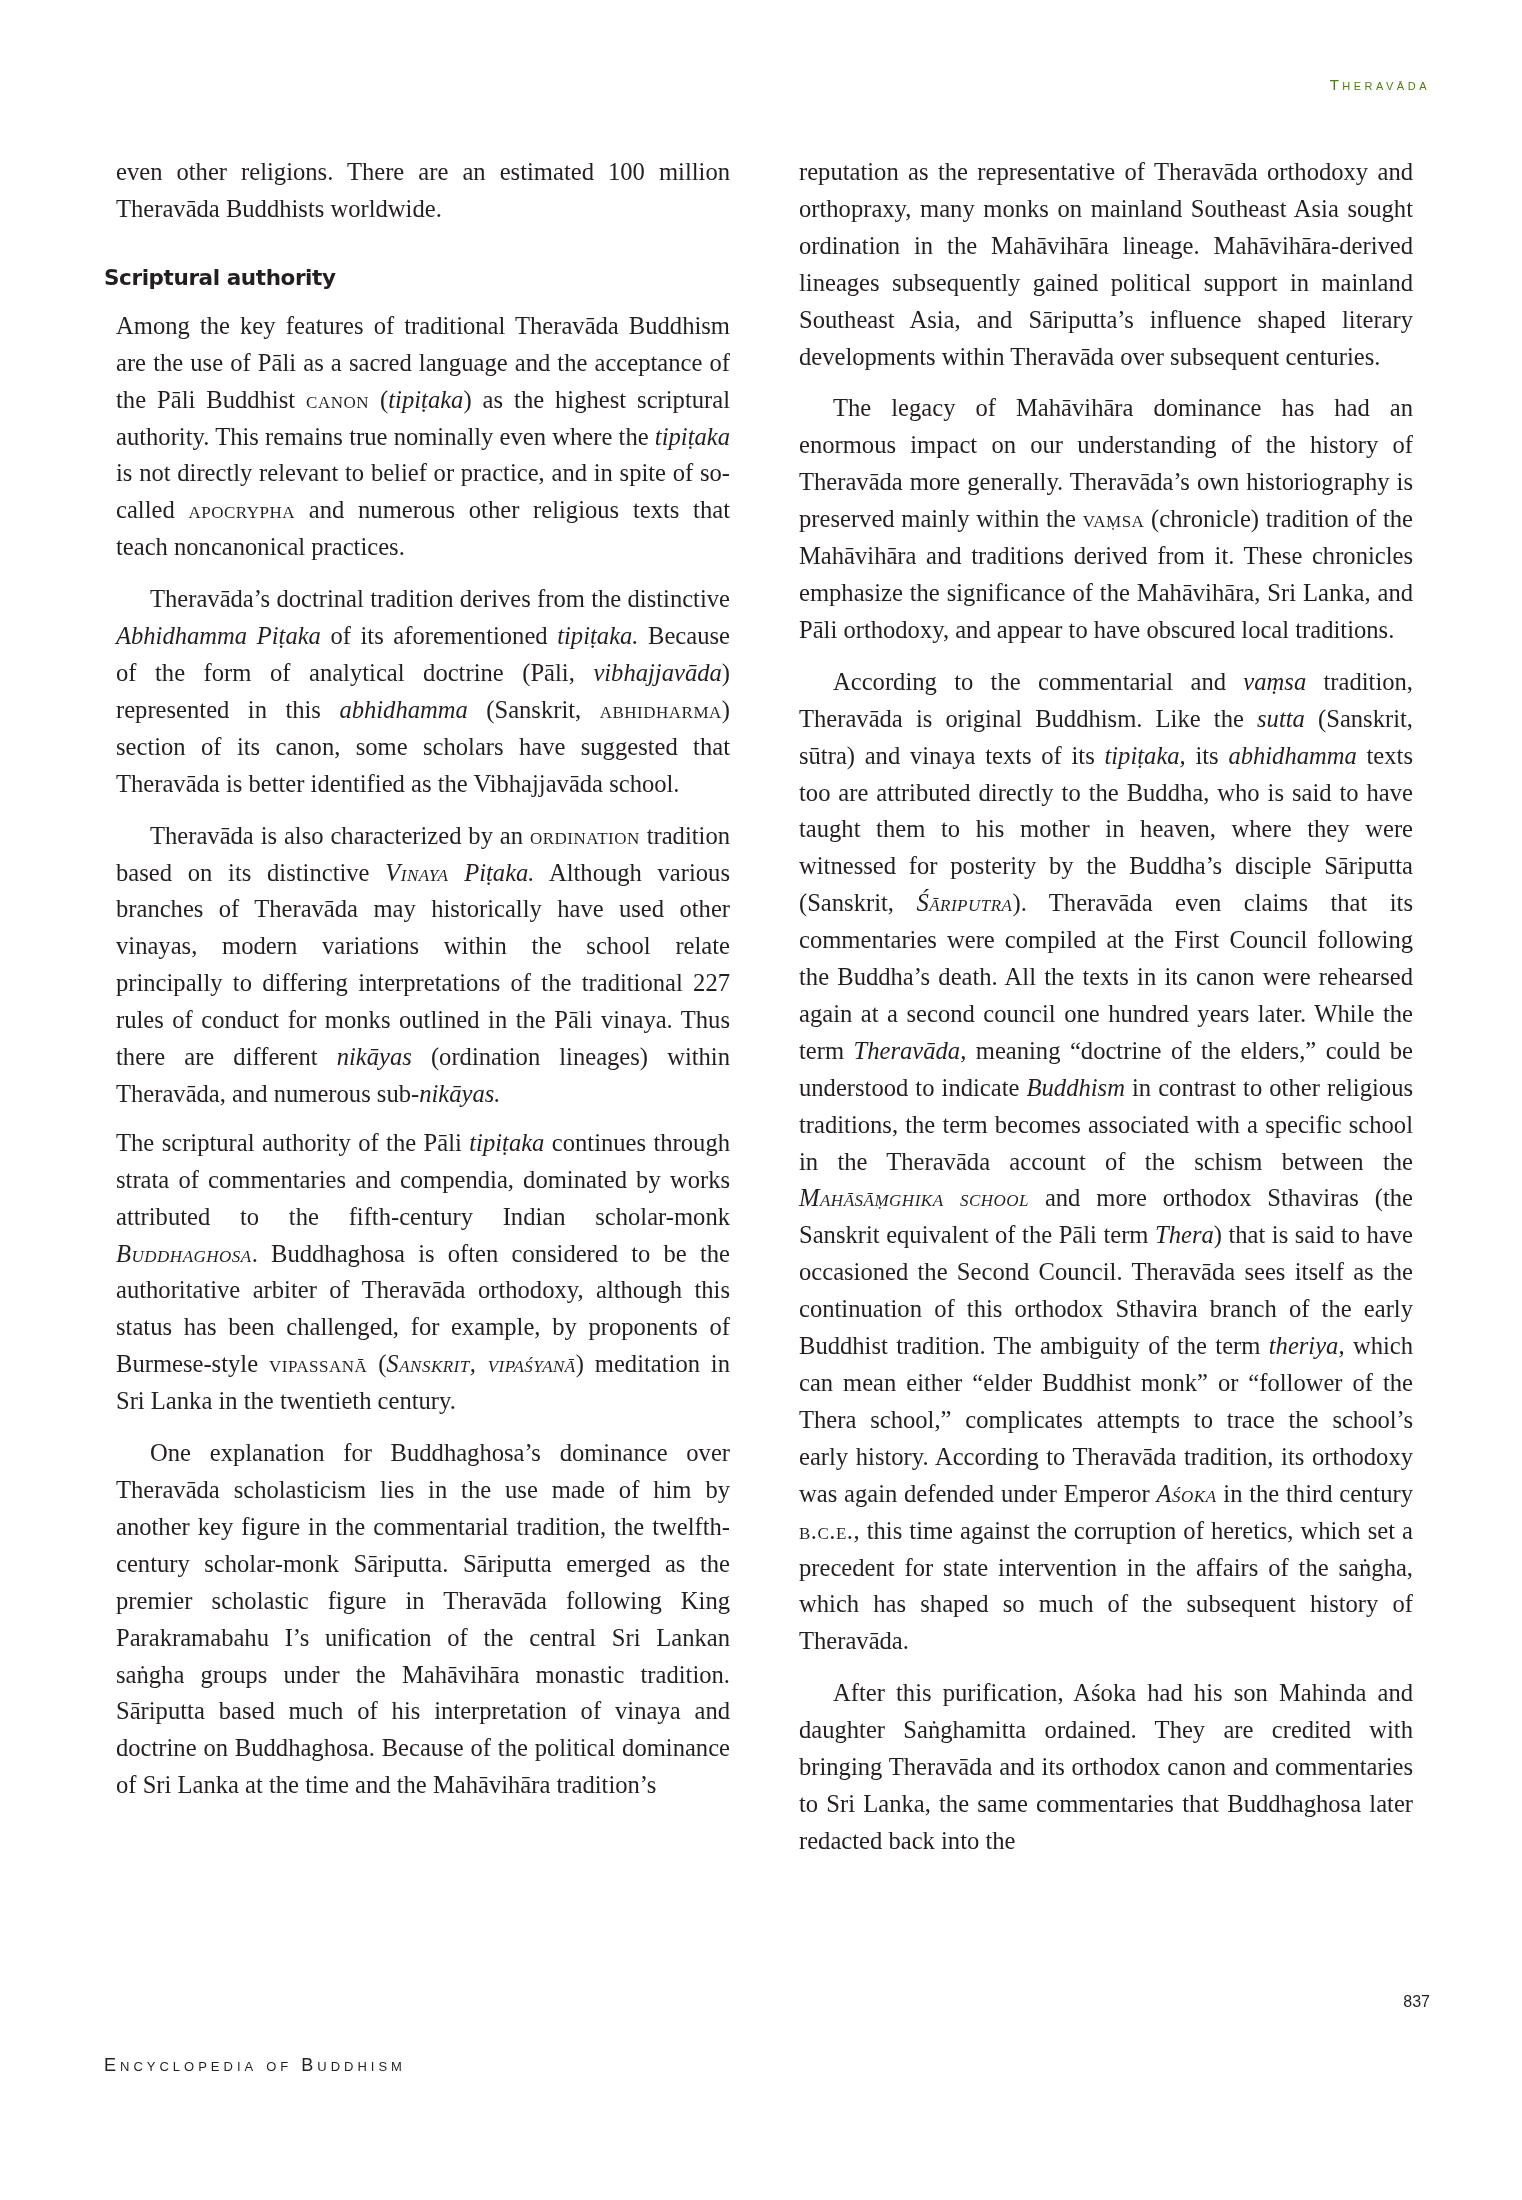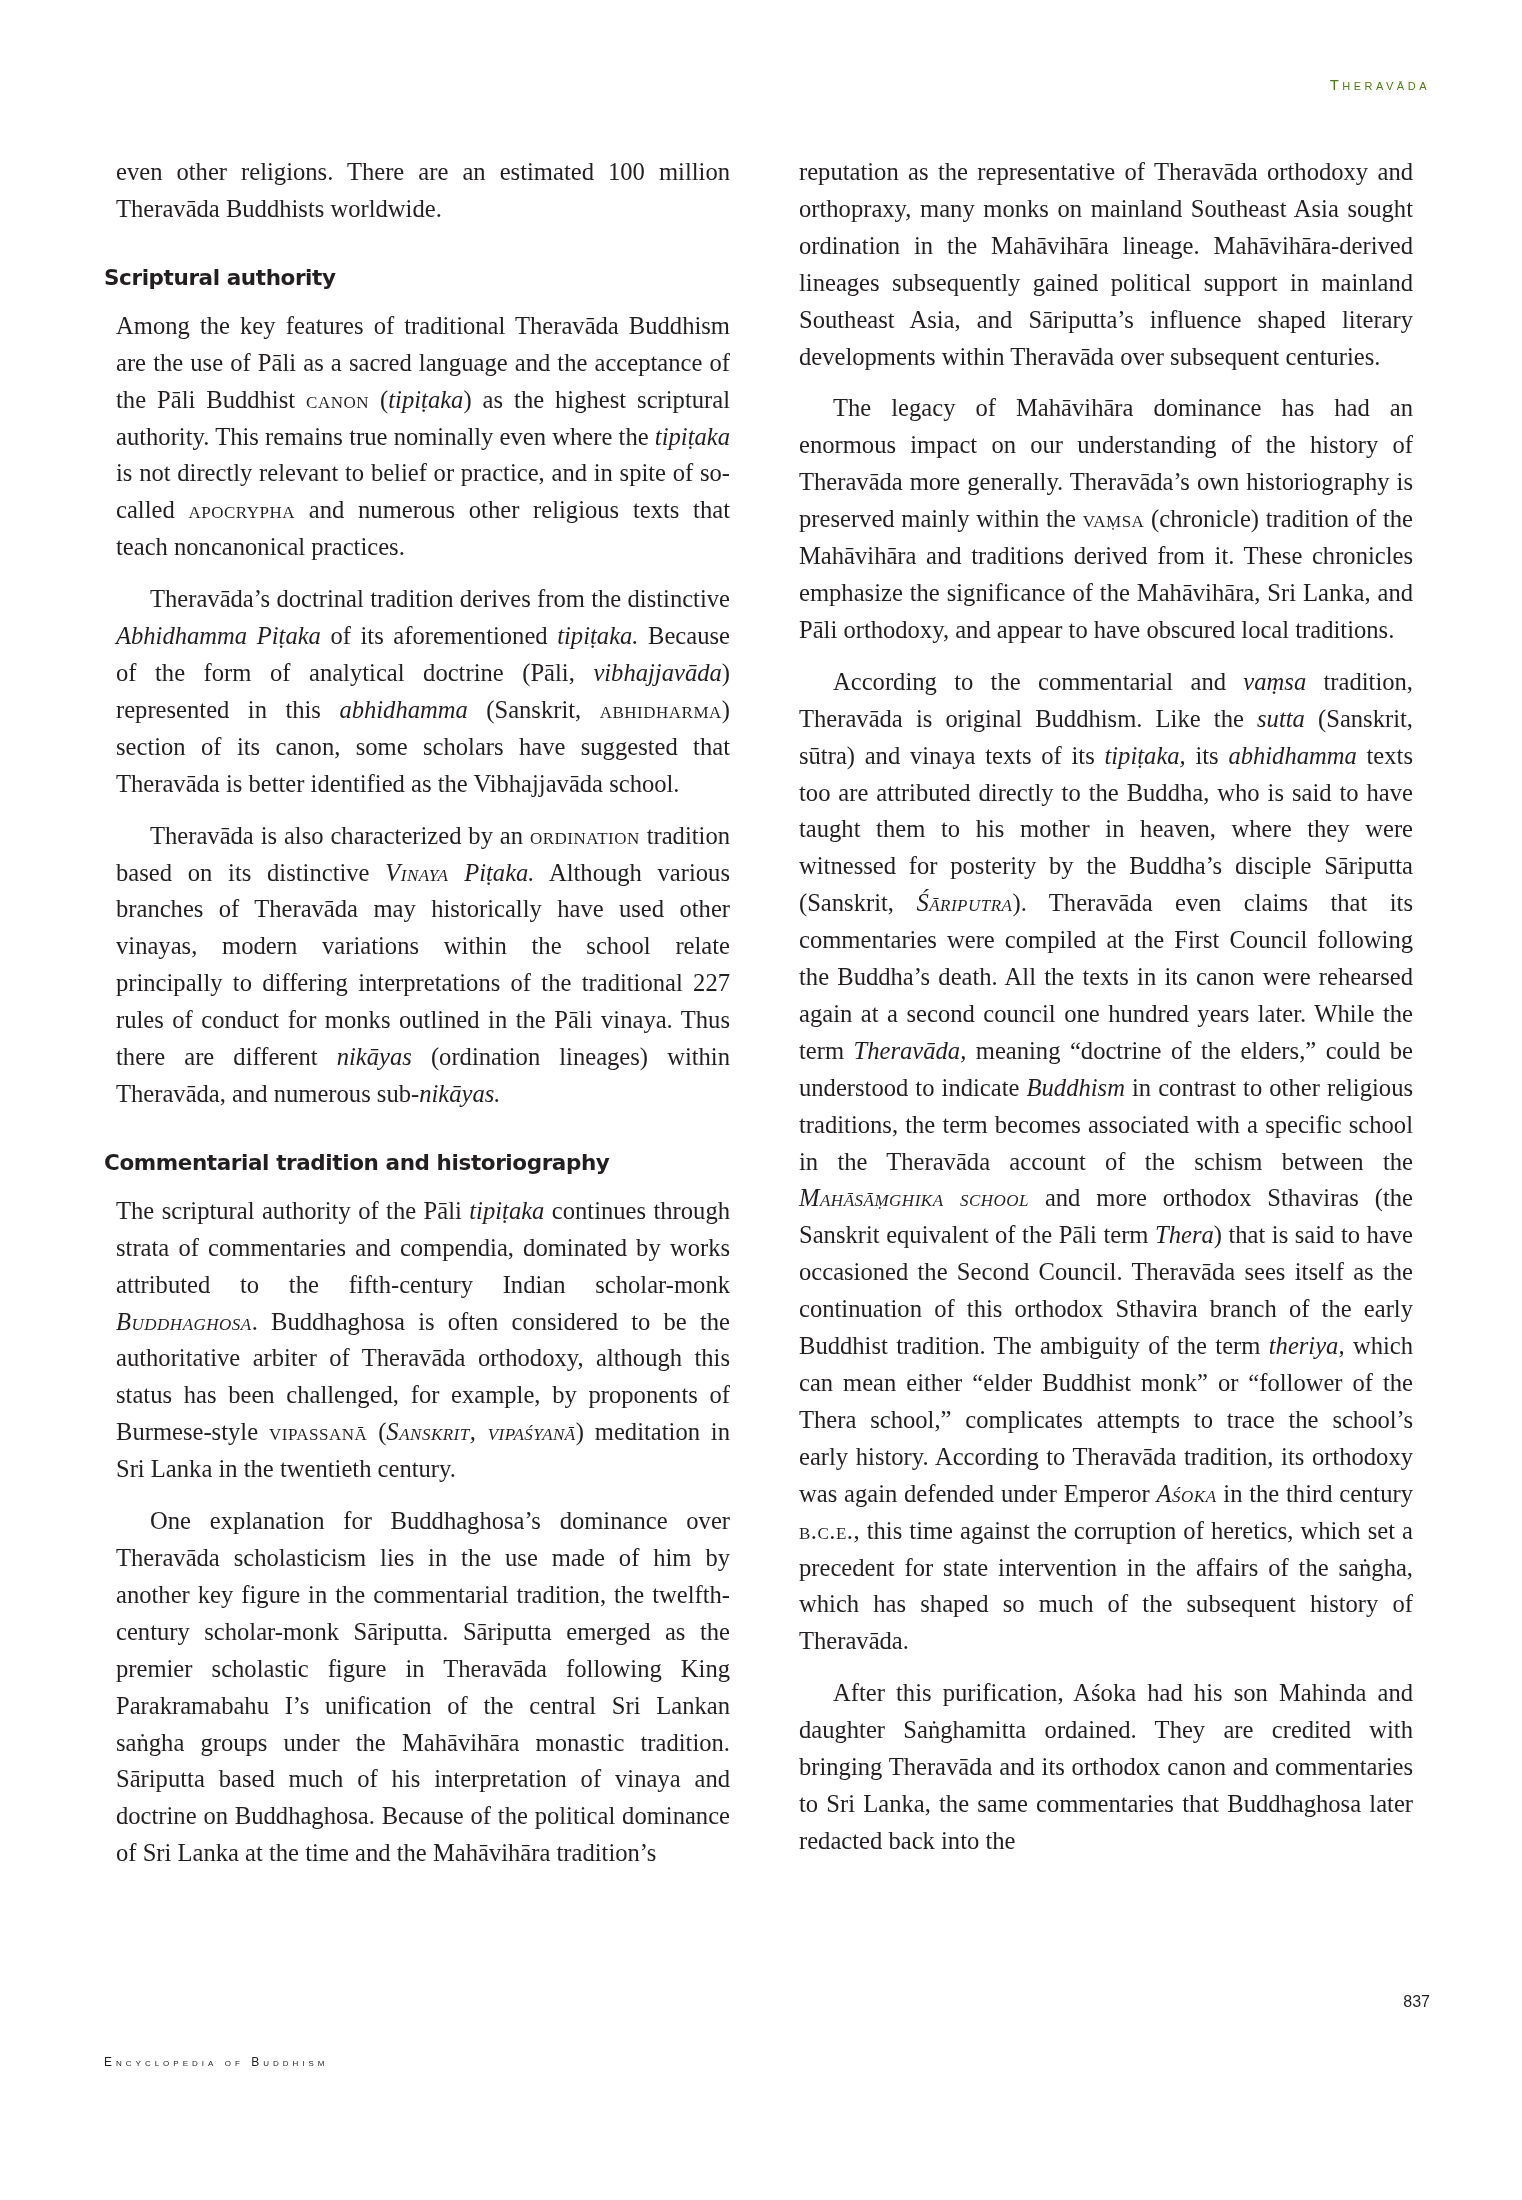--- a/index.html
+++ b/index.html
@@ -27,42 +27,41 @@
   .column h2 {
     font-family: "DejaVu Sans", "Liberation Sans", sans-serif;
     font-weight: bold; font-size: 21.5px; line-height: 36px;
     margin: 32px 0 0 0; letter-spacing: -0.4px; text-align: left;
   }
   .sc { font-variant: small-caps; text-transform: lowercase; letter-spacing: 0.5px; }
   .sc-keep { font-variant: small-caps; letter-spacing: 0.5px; font-style: italic; }
   .footer-left {
     position: absolute; top: 2055px; left: 104px;
     font-family: "Liberation Sans", "DejaVu Sans", sans-serif;
-    font-size: 12px; letter-spacing: 4px; font-variant: small-caps;
+    font-size: 18px; letter-spacing: 4px; font-variant: small-caps;
   }
   .footer-right {
     position: absolute; top: 1993px; right: 92px;
     font-family: "Liberation Sans", "DejaVu Sans", sans-serif;
     font-size: 16px;
     margin-left: 29px;
   }
   i { font-style: italic; }
 </style>
 </head>
 <body>
 
 <div class="running-head">Theravāda</div>
 
 <div class="column col-left">
   <p class="noindent">even other religions. There are an estimated 100 million Theravāda Buddhists worldwide.</p>
   <h2>Scriptural authority</h2>
   <p class="noindent">Among the key features of traditional Theravāda Buddhism are the use of Pāli as a sacred language and the acceptance of the Pāli Buddhist <span class="sc">canon</span> (<i>tipiṭaka</i>) as the highest scriptural authority. This remains true nominally even where the <i>tipiṭaka</i> is not directly relevant to belief or practice, and in spite of so-called <span class="sc">apocrypha</span> and numerous other religious texts that teach noncanonical practices.</p>
   <p class="indent">Theravāda’s doctrinal tradition derives from the distinctive <i>Abhidhamma Piṭaka</i> of its aforementioned <i>tipiṭaka.</i> Because of the form of analytical doctrine (Pāli, <i>vibhajjavāda</i>) represented in this <i>abhidhamma</i> (Sanskrit, <span class="sc">abhidharma</span>) section of its canon, some scholars have suggested that Theravāda is better identified as the Vibhajjavāda school.</p>
   <p class="indent">Theravāda is also characterized by an <span class="sc">ordination</span> tradition based on its distinctive <span class="sc-keep">Vinaya</span> <i>Piṭaka.</i> Although various branches of Theravāda may historically have used other vinayas, modern variations within the school relate principally to differing interpretations of the traditional 227 rules of conduct for monks outlined in the Pāli vinaya. Thus there are different <i>nikāyas</i> (ordination lineages) within Theravāda, and numerous sub-<i>nikāyas.</i></p>
-  <h2>Commentarial tradition and historiography</h2>
   <p class="noindent">The scriptural authority of the Pāli <i>tipiṭaka</i> continues through strata of commentaries and compendia, dominated by works attributed to the fifth-century Indian scholar-monk <span class="sc-keep">Buddhaghosa</span>. Buddhaghosa is often considered to be the authoritative arbiter of Theravāda orthodoxy, although this status has been challenged, for example, by proponents of Burmese-style <span class="sc">vipassanā</span> (<span class="sc-keep">Sanskrit, vipaśyanā</span>) meditation in Sri Lanka in the twentieth century.</p>
   <p class="indent">One explanation for Buddhaghosa’s dominance over Theravāda scholasticism lies in the use made of him by another key figure in the commentarial tradition, the twelfth-century scholar-monk Sāriputta. Sāriputta emerged as the premier scholastic figure in Theravāda following King Parakramabahu I’s unification of the central Sri Lankan saṅgha groups under the Mahāvihāra monastic tradition. Sāriputta based much of his interpretation of vinaya and doctrine on Buddhaghosa. Because of the political dominance of Sri Lanka at the time and the Mahāvihāra tradition’s</p>
 </div>
 
 <div class="column col-right">
   <p class="noindent">reputation as the representative of Theravāda orthodoxy and orthopraxy, many monks on mainland Southeast Asia sought ordination in the Mahāvihāra lineage. Mahāvihāra-derived lineages subsequently gained political support in mainland Southeast Asia, and Sāriputta’s influence shaped literary developments within Theravāda over subsequent centuries.</p>
   <p class="indent">The legacy of Mahāvihāra dominance has had an enormous impact on our understanding of the history of Theravāda more generally. Theravāda’s own historiography is preserved mainly within the <span class="sc">vaṃsa</span> (chronicle) tradition of the Mahāvihāra and traditions derived from it. These chronicles emphasize the significance of the Mahāvihāra, Sri Lanka, and Pāli orthodoxy, and appear to have obscured local traditions.</p>
   <p class="indent">According to the commentarial and <i>vaṃsa</i> tradition, Theravāda is original Buddhism. Like the <i>sutta</i> (Sanskrit, sūtra) and vinaya texts of its <i>tipiṭaka,</i> its <i>abhidhamma</i> texts too are attributed directly to the Buddha, who is said to have taught them to his mother in heaven, where they were witnessed for posterity by the Buddha’s disciple Sāriputta (Sanskrit, <span class="sc-keep">Śāriputra</span>). Theravāda even claims that its commentaries were compiled at the First Council following the Buddha’s death. All the texts in its canon were rehearsed again at a second council one hundred years later. While the term <i>Theravāda,</i> meaning “doctrine of the elders,” could be understood to indicate <i>Buddhism</i> in contrast to other religious traditions, the term becomes associated with a specific school in the Theravāda account of the schism between the <span class="sc-keep">Mahāsāṃghika school</span> and more orthodox Sthaviras (the Sanskrit equivalent of the Pāli term <i>Thera</i>) that is said to have occasioned the Second Council. Theravāda sees itself as the continuation of this orthodox Sthavira branch of the early Buddhist tradition. The ambiguity of the term <i>theriya,</i> which can mean either “elder Buddhist monk” or “follower of the Thera school,” complicates attempts to trace the school’s early history. According to Theravāda tradition, its orthodoxy was again defended under Emperor <span class="sc-keep">Aśoka</span> in the third century <span class="sc">b.c.e.</span>, this time against the corruption of heretics, which set a precedent for state intervention in the affairs of the saṅgha, which has shaped so much of the subsequent history of Theravāda.</p>
   <p class="indent">After this purification, Aśoka had his son Mahinda and daughter Saṅghamitta ordained. They are credited with bringing Theravāda and its orthodox canon and commentaries to Sri Lanka, the same commentaries that Buddhaghosa later redacted back into the</p>
 </div>

